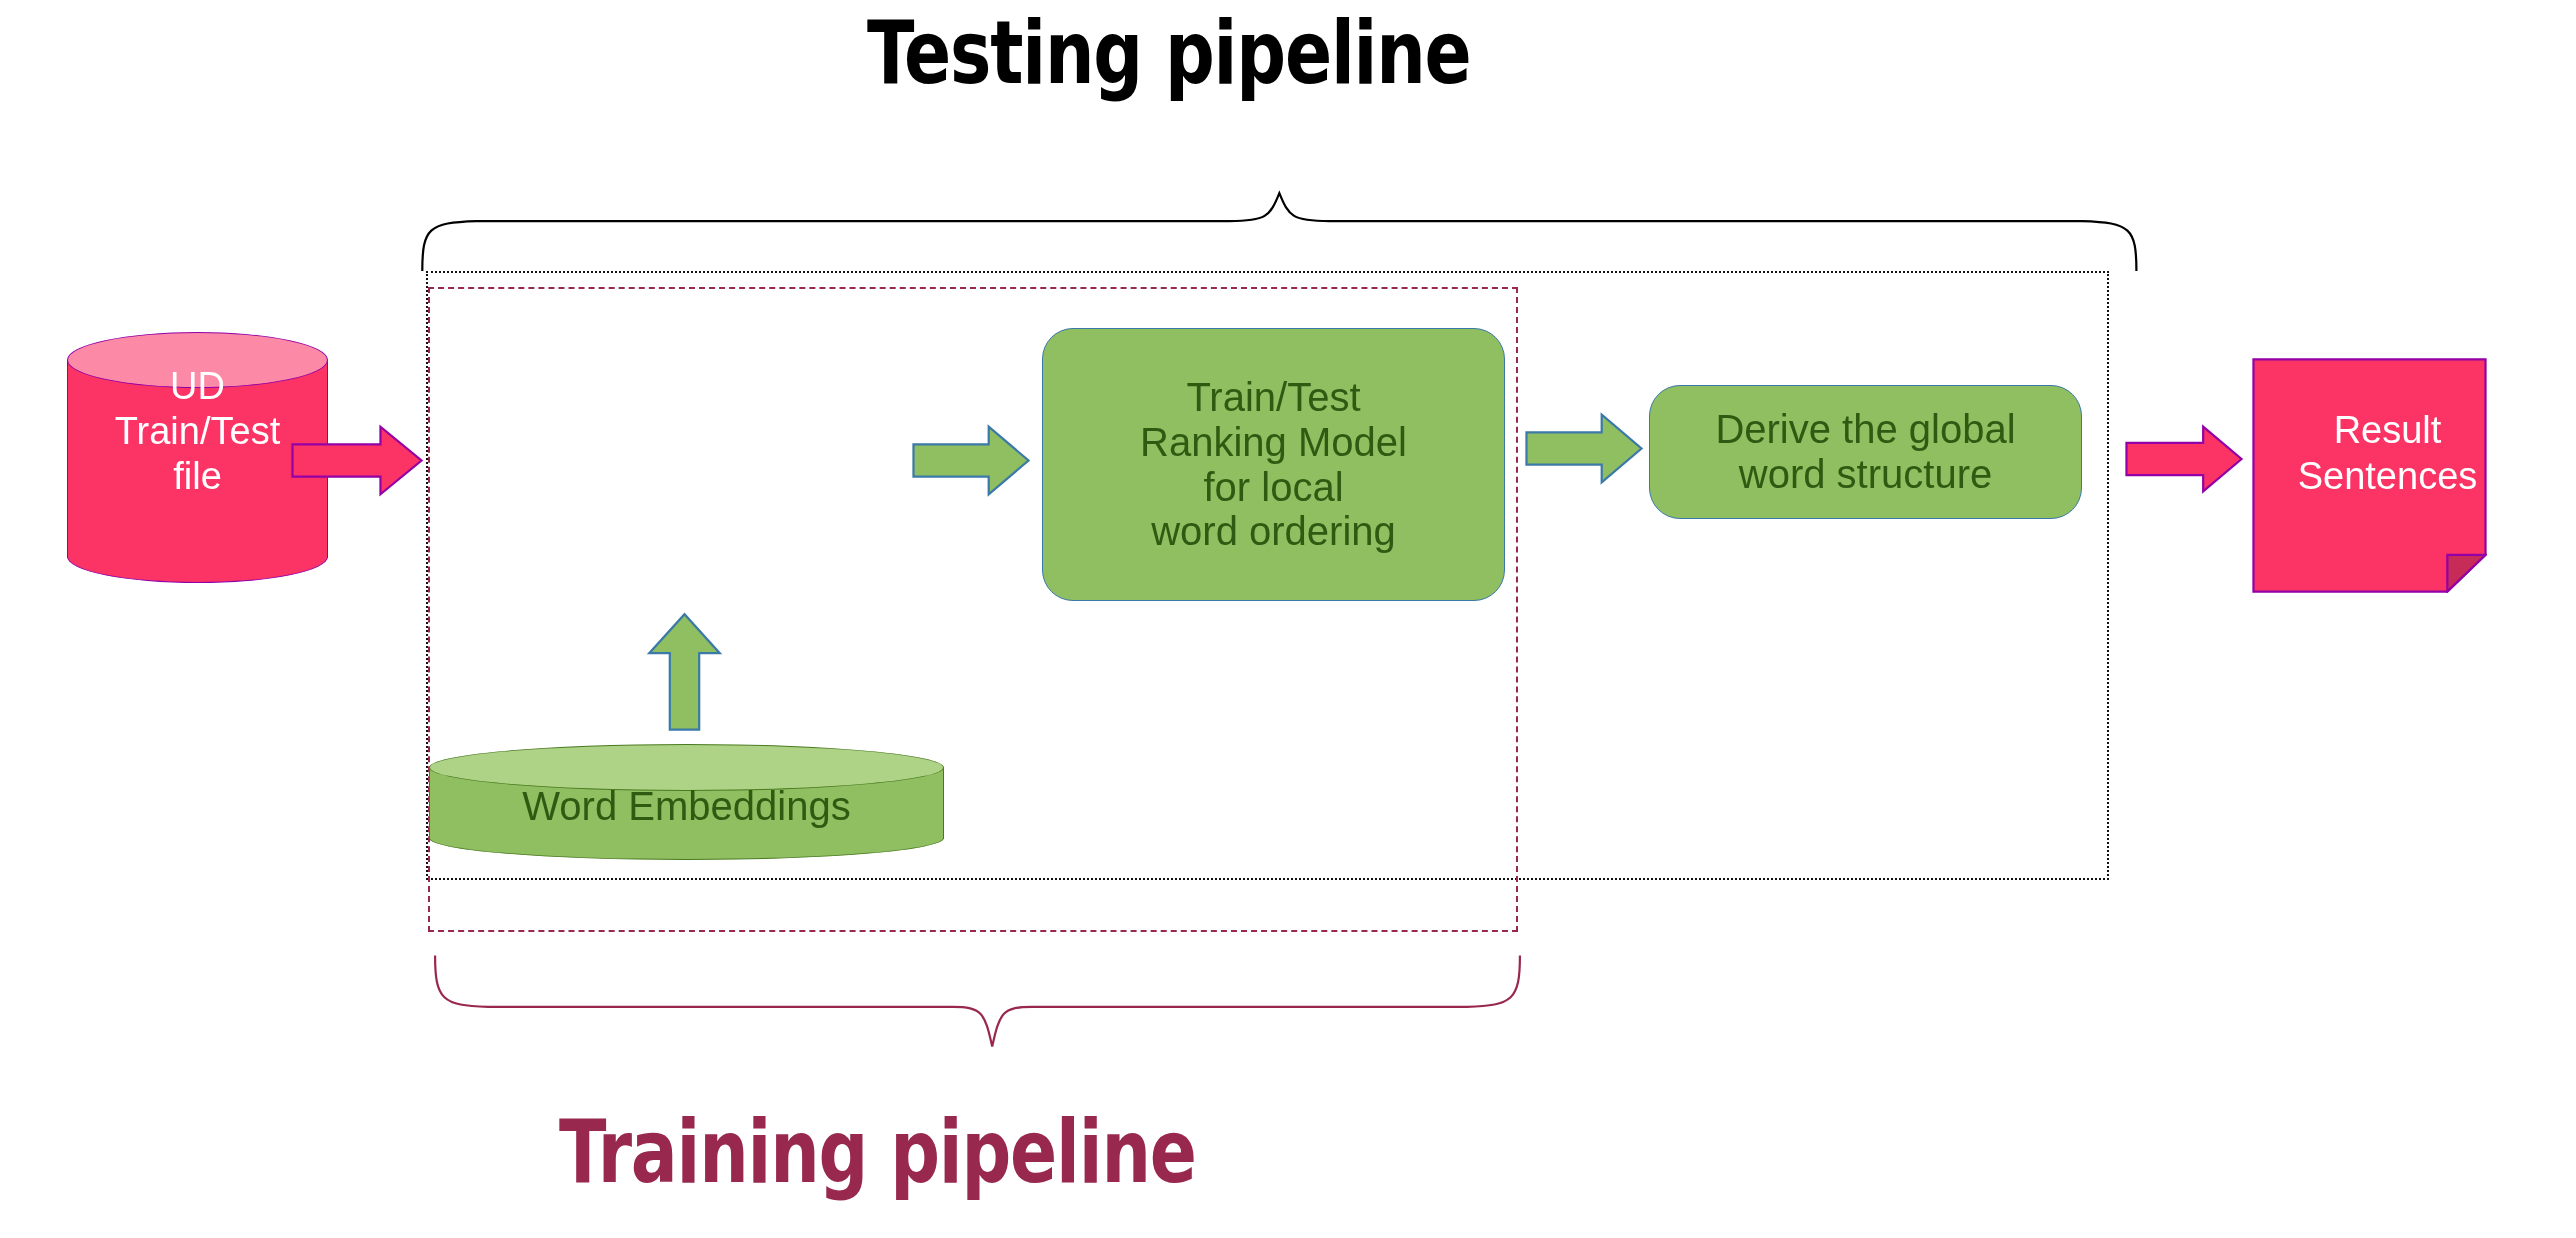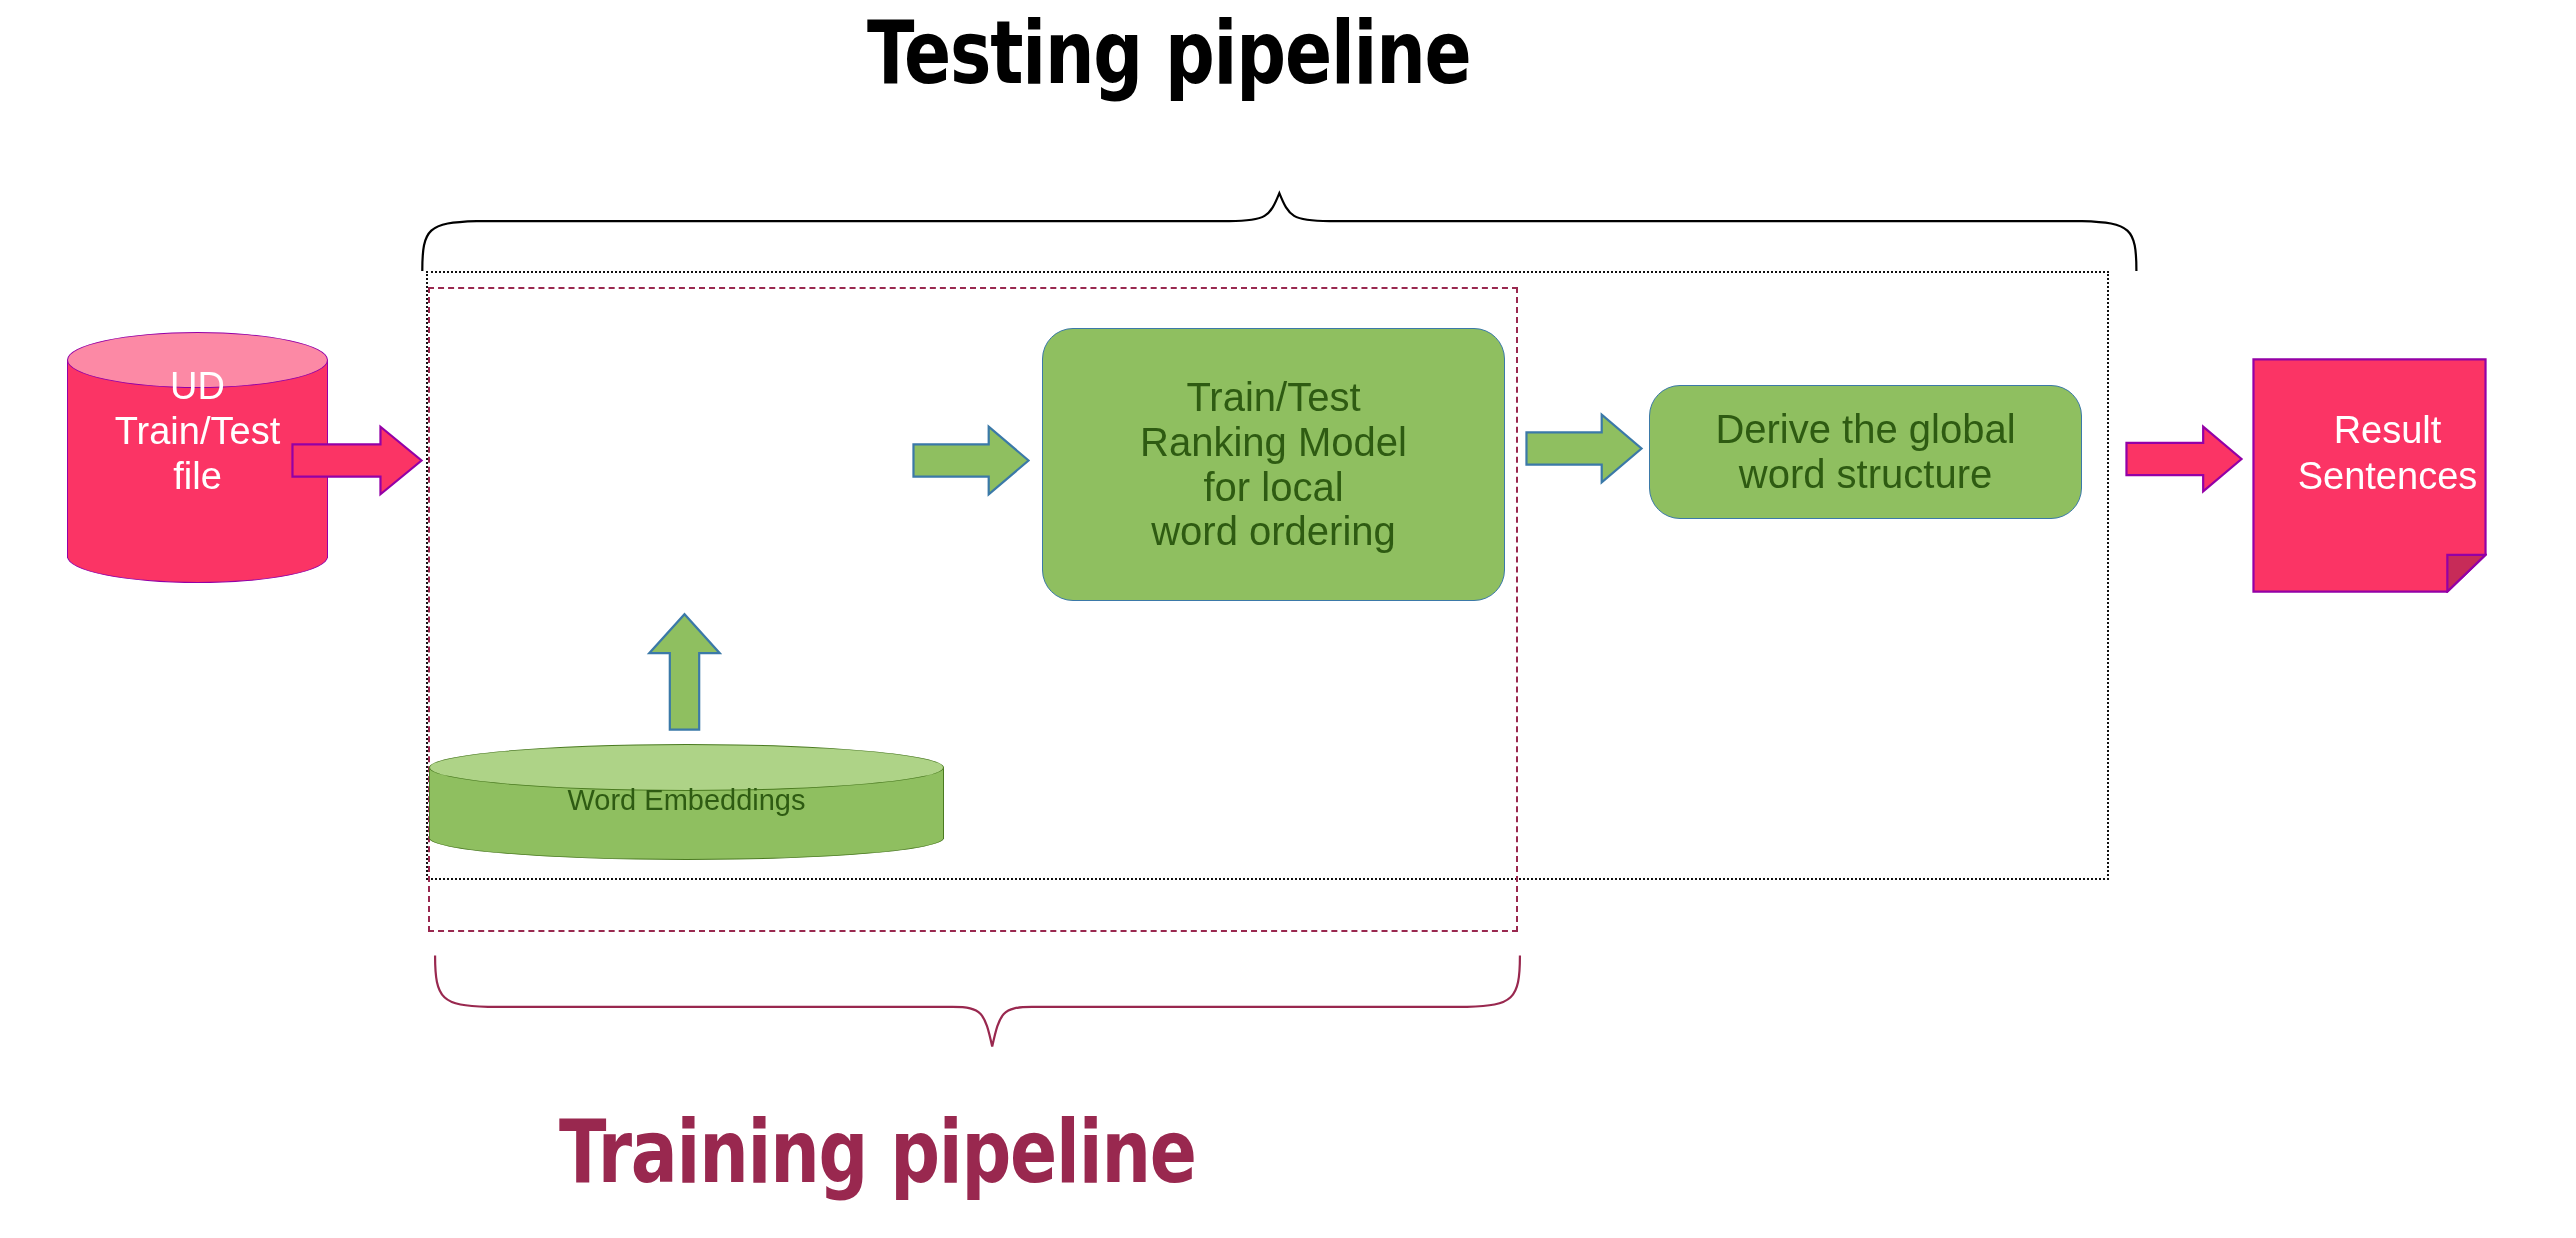--- a/index.html
+++ b/index.html
@@ -173,21 +173,21 @@
     background: #AED387;
     border: 1.5px solid #4A7A20;
     box-sizing: border-box;
   }
   #db-word-embeddings .disk-label {
     position: absolute;
     left: 0; right: 0;
     top: 40px;
     text-align: center;
     color: #2E5B12;
-    font-size: 29px;
+    font-size: 40px;
     z-index: 5;
     white-space: nowrap;
   }
 
   
   #note-result {
     left: 2252px;
     top: 358px;
     width: 271px;
     height: 235px;

